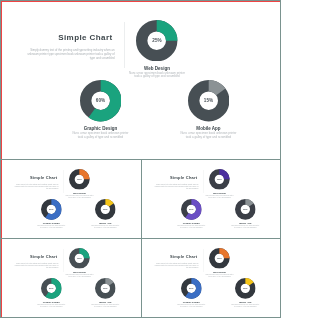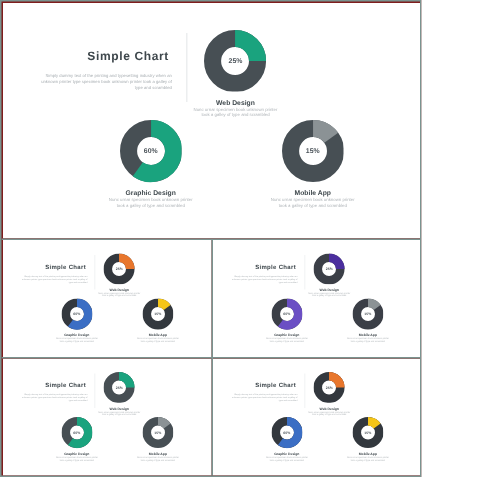--- a/index.html
+++ b/index.html
@@ -1,17 +1,17 @@
 <!DOCTYPE html>
 <html><head>
 <meta charset="utf-8">
 <style>
   html,body{margin:0;padding:0;background:#fff;}
   body{width:281px;height:318px;font-family:"Liberation Sans",sans-serif;overflow:hidden;}
-  .page{position:relative;width:281px;height:318px;background:#7f1d1d;box-sizing:border-box;border:1px solid #7a938f;overflow:hidden;padding-left:18px;}
+  .page{position:relative;width:281px;height:318px;background:#ef4444;box-sizing:border-box;border:1px solid #7a938f;overflow:hidden;padding-left:18px;}
 
   .hline{position:absolute;left:0;right:0;height:1px;background:#7a938f;z-index:5;}
   .vline{position:absolute;width:1px;background:#7a938f;z-index:5;}
 
   .slot{position:absolute;overflow:hidden;}
   .slide{position:absolute;left:0;top:0;width:279px;height:157px;background:#fff;transform-origin:0 0;}
 
   .title{position:absolute;text-align:right;font-size:8px;font-weight:bold;color:#3e474c;
          white-space:nowrap;letter-spacing:0.42px;left:0;width:110.6px;top:32.6px;line-height:6px;}
   .body{position:absolute;left:0px;top:46.2px;width:112.6px;text-align:right;font-size:2.8px;

